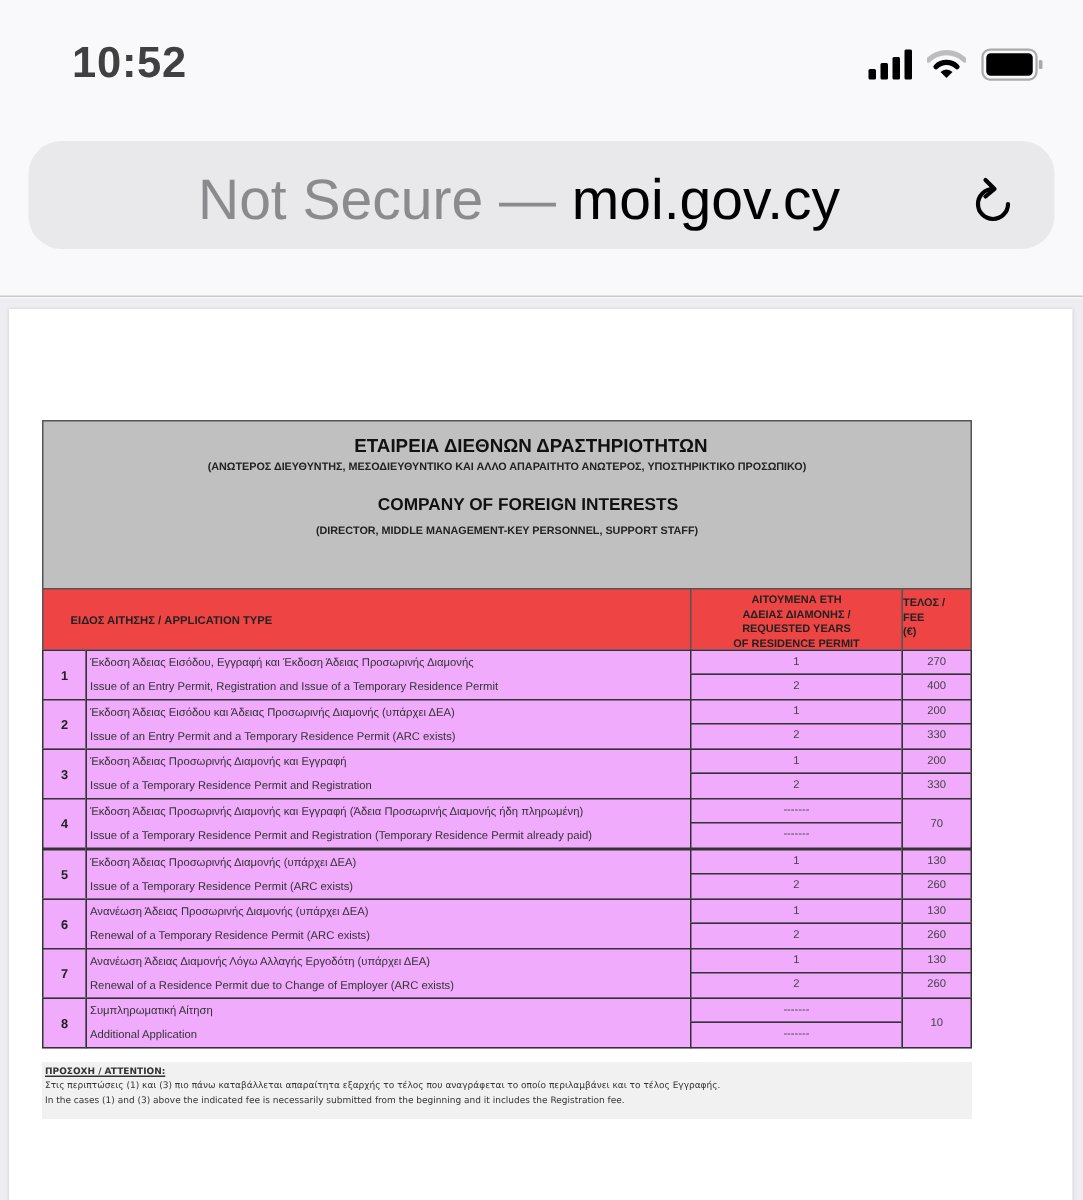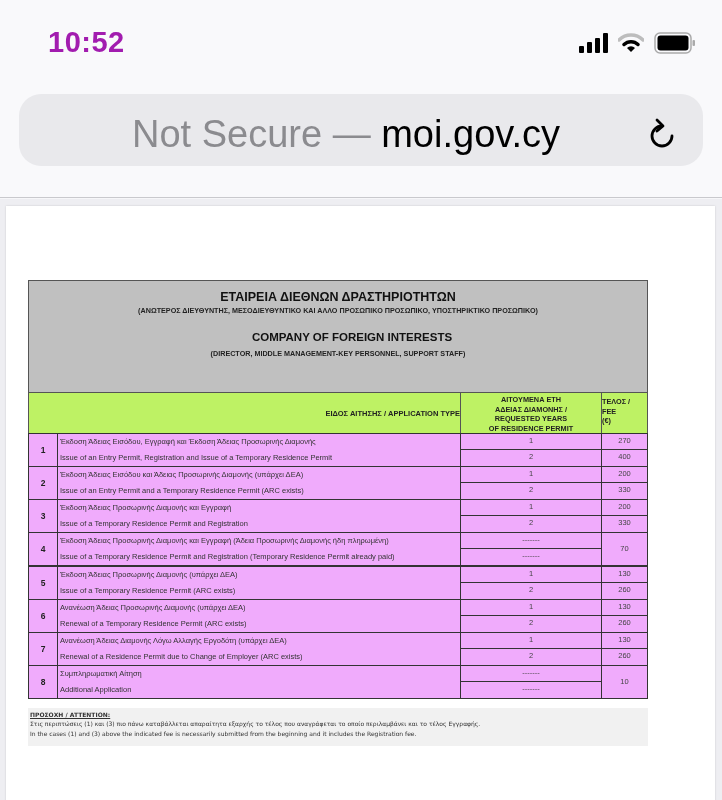--- a/index.html
+++ b/index.html
@@ -1,37 +1,37 @@
 <!DOCTYPE html>
 <html><head>
 <meta charset="utf-8">
 <style>
   * { box-sizing: border-box; margin: 0; padding: 0; }
   html, body { width: 722px; height: 800px; overflow: hidden; background: #f7f7f9; font-family: "Liberation Sans", sans-serif; }
   .status-bar { position: absolute; left: 0; top: 0; width: 722px; height: 90px; background: #f9f9fb; }
-  .time { position: absolute; left: 48px; top: 26px; font-size: 29px; font-weight: bold; color: #a21caf; letter-spacing: 0.5px; text-align: center; }
+  .time { position: absolute; left: 48px; top: 26px; font-size: 29px; font-weight: bold; color: #404040; letter-spacing: 0.5px; text-align: center; }
   .status-icons { position: absolute; right: 26px; top: 32px; display: flex; align-items: center; gap: 10px; }
   .signal { display: flex; align-items: flex-end; gap: 3px; height: 20px; }
   .signal span { width: 5px; background: #000; border-radius: 1px; }
   .url-area { position: absolute; left: 0; top: 90px; width: 722px; height: 108px; background: #f9f9fb; border-bottom: 1px solid #c9c9cd; }
   .url-bar { position: absolute; left: 19px; top: 4px; width: 684px; height: 72px; background: #e9e9ec; border-radius: 22px; }
   .url-text { position: absolute; left: 0; width: 100%; top: 19px; text-align: center; font-size: 38px; padding-right: 30px; }
   .url-text .ns { color: #8b8b8f; }
   .url-text .host { color: #000; }
   .reload { position: absolute; right: 22px; top: 22px; width: 36px; height: 40px; }
   .doc-bg { position: absolute; left: 0; top: 199px; width: 722px; height: 601px; background: #eeeef2; }
   .page { position: absolute; left: 6px; top: 206px; width: 709px; height: 600px; background: #fff; box-shadow: 0 0 2px rgba(0,0,0,0.15); }
   .head-block { position: absolute; left: 28px; top: 280px; width: 620px; height: 113px; background: #c0c0c0; border: 1.5px solid #555; text-align: center; }
-  .hb-title1 { position: absolute; width: 100%; top: 9px; font-size: 12.5px; font-weight: bold; color: #111; }
+  .hb-title1 { position: absolute; width: 100%; top: 9px; font-size: 12.5px; font-weight: bold; color: #111; margin-left: 16px; }
   .hb-sub1 { position: absolute; width: 100%; top: 25px; font-size: 7.2px; font-weight: bold; color: #222; }
   .hb-title2 { position: absolute; width: 100%; top: 50px; font-size: 11.5px; font-weight: bold; color: #111; padding-left: 28px; }
   .hb-sub2 { position: absolute; width: 100%; top: 68px; font-size: 7.2px; font-weight: bold; color: #222; }
   .hb-cat { position: absolute; width: 100%; top: 94px; font-size: 11.5px; font-weight: bold; color: #111; margin-top: 28px; }
-  .col-head { position: absolute; top: 392px; height: 42px; background: #bef264; border: 1.5px solid #555; font-weight: bold; color: #222; }
-  .ch-type { left: 28px; width: 433px; font-size: 7.5px; display: flex; align-items: center; padding-left: 5px; justify-content: flex-end; }
+  .col-head { position: absolute; top: 392px; height: 42px; background: #ef4444; border: 1.5px solid #555; font-weight: bold; color: #222; }
+  .ch-type { left: 28px; width: 433px; font-size: 7.5px; display: flex; align-items: center; padding-left: 18px; }
   .ch-years { left: 460px; width: 142px; font-size: 7.3px; text-align: center; line-height: 9.5px; padding-top: 2px; }
   .ch-fee { left: 601px; width: 47px; font-size: 7.3px; line-height: 9.5px; padding-top: 4px; }
   .row { position: absolute; left: 28px; width: 620px; height: 34px; }
   .cell { position: absolute; border: 1.5px solid #333; background: #f0abfc; }
   .c-num { left: 0; top: 0; width: 30px; height: 34px; display: flex; align-items: center; justify-content: center; font-size: 8.5px; font-weight: bold; color: #222; }
   .c-desc { left: 29px; top: 0; width: 404px; height: 34px; border-left: 1px solid #333; }
   .c-desc .gr { position: absolute; left: 2px; top: 3px; font-size: 7.5px; color: #333; white-space: nowrap; }
   .c-desc .en { position: absolute; left: 2px; top: 19px; font-size: 7.5px; color: #333; white-space: nowrap; }
   .c-year { left: 432px; width: 142px; height: 17px; font-size: 7.5px; color: #444; text-align: center; line-height: 14px; border-width: 1px 1.5px; }
   .c-year.top { top: 0; border-bottom: 1px solid #444; }
@@ -80,21 +80,21 @@
       <path d="M12 4 L18 10 L12 15" stroke="#000" stroke-width="2.8" fill="none" stroke-linecap="round" stroke-linejoin="round"></path>
     </svg>
   </div>
 </div>
 
 <div class="doc-bg"></div>
 <div class="page"></div>
 
 <div class="head-block">
   <div class="hb-title1">ΕΤΑΙΡΕΙΑ ΔΙΕΘΝΩΝ ΔΡΑΣΤΗΡΙΟΤΗΤΩΝ</div>
-  <div class="hb-sub1">(ΑΝΩΤΕΡΟΣ ΔΙΕΥΘΥΝΤΗΣ, ΜΕΣΟΔΙΕΥΘΥΝΤΙΚΟ ΚΑΙ ΑΛΛΟ ΠΡΟΣΩΠΙΚΟ ΠΡΟΣΩΠΙΚΟ, ΥΠΟΣΤΗΡΙΚΤΙΚΟ ΠΡΟΣΩΠΙΚΟ)</div>
+  <div class="hb-sub1">(ΑΝΩΤΕΡΟΣ ΔΙΕΥΘΥΝΤΗΣ, ΜΕΣΟΔΙΕΥΘΥΝΤΙΚΟ ΚΑΙ ΑΛΛΟ ΑΠΑΡΑΙΤΗΤΟ ΑΝΩΤΕΡΟΣ, ΥΠΟΣΤΗΡΙΚΤΙΚΟ ΠΡΟΣΩΠΙΚΟ)</div>
   <div class="hb-title2">COMPANY OF FOREIGN INTERESTS</div>
   <div class="hb-sub2">(DIRECTOR, MIDDLE MANAGEMENT-KEY PERSONNEL, SUPPORT STAFF)</div>
   <div class="hb-cat">ΚΑΤΗΓΟΡΙΑ / CATEGORY: BCS</div>
 </div>
 
 <div class="col-head ch-type">
   <span>ΕΙΔΟΣ ΑΙΤΗΣΗΣ / APPLICATION TYPE</span>
 </div>
 <div class="col-head ch-years">
   <div>ΑΙΤΟΥΜΕΝΑ ΕΤΗ</div>

